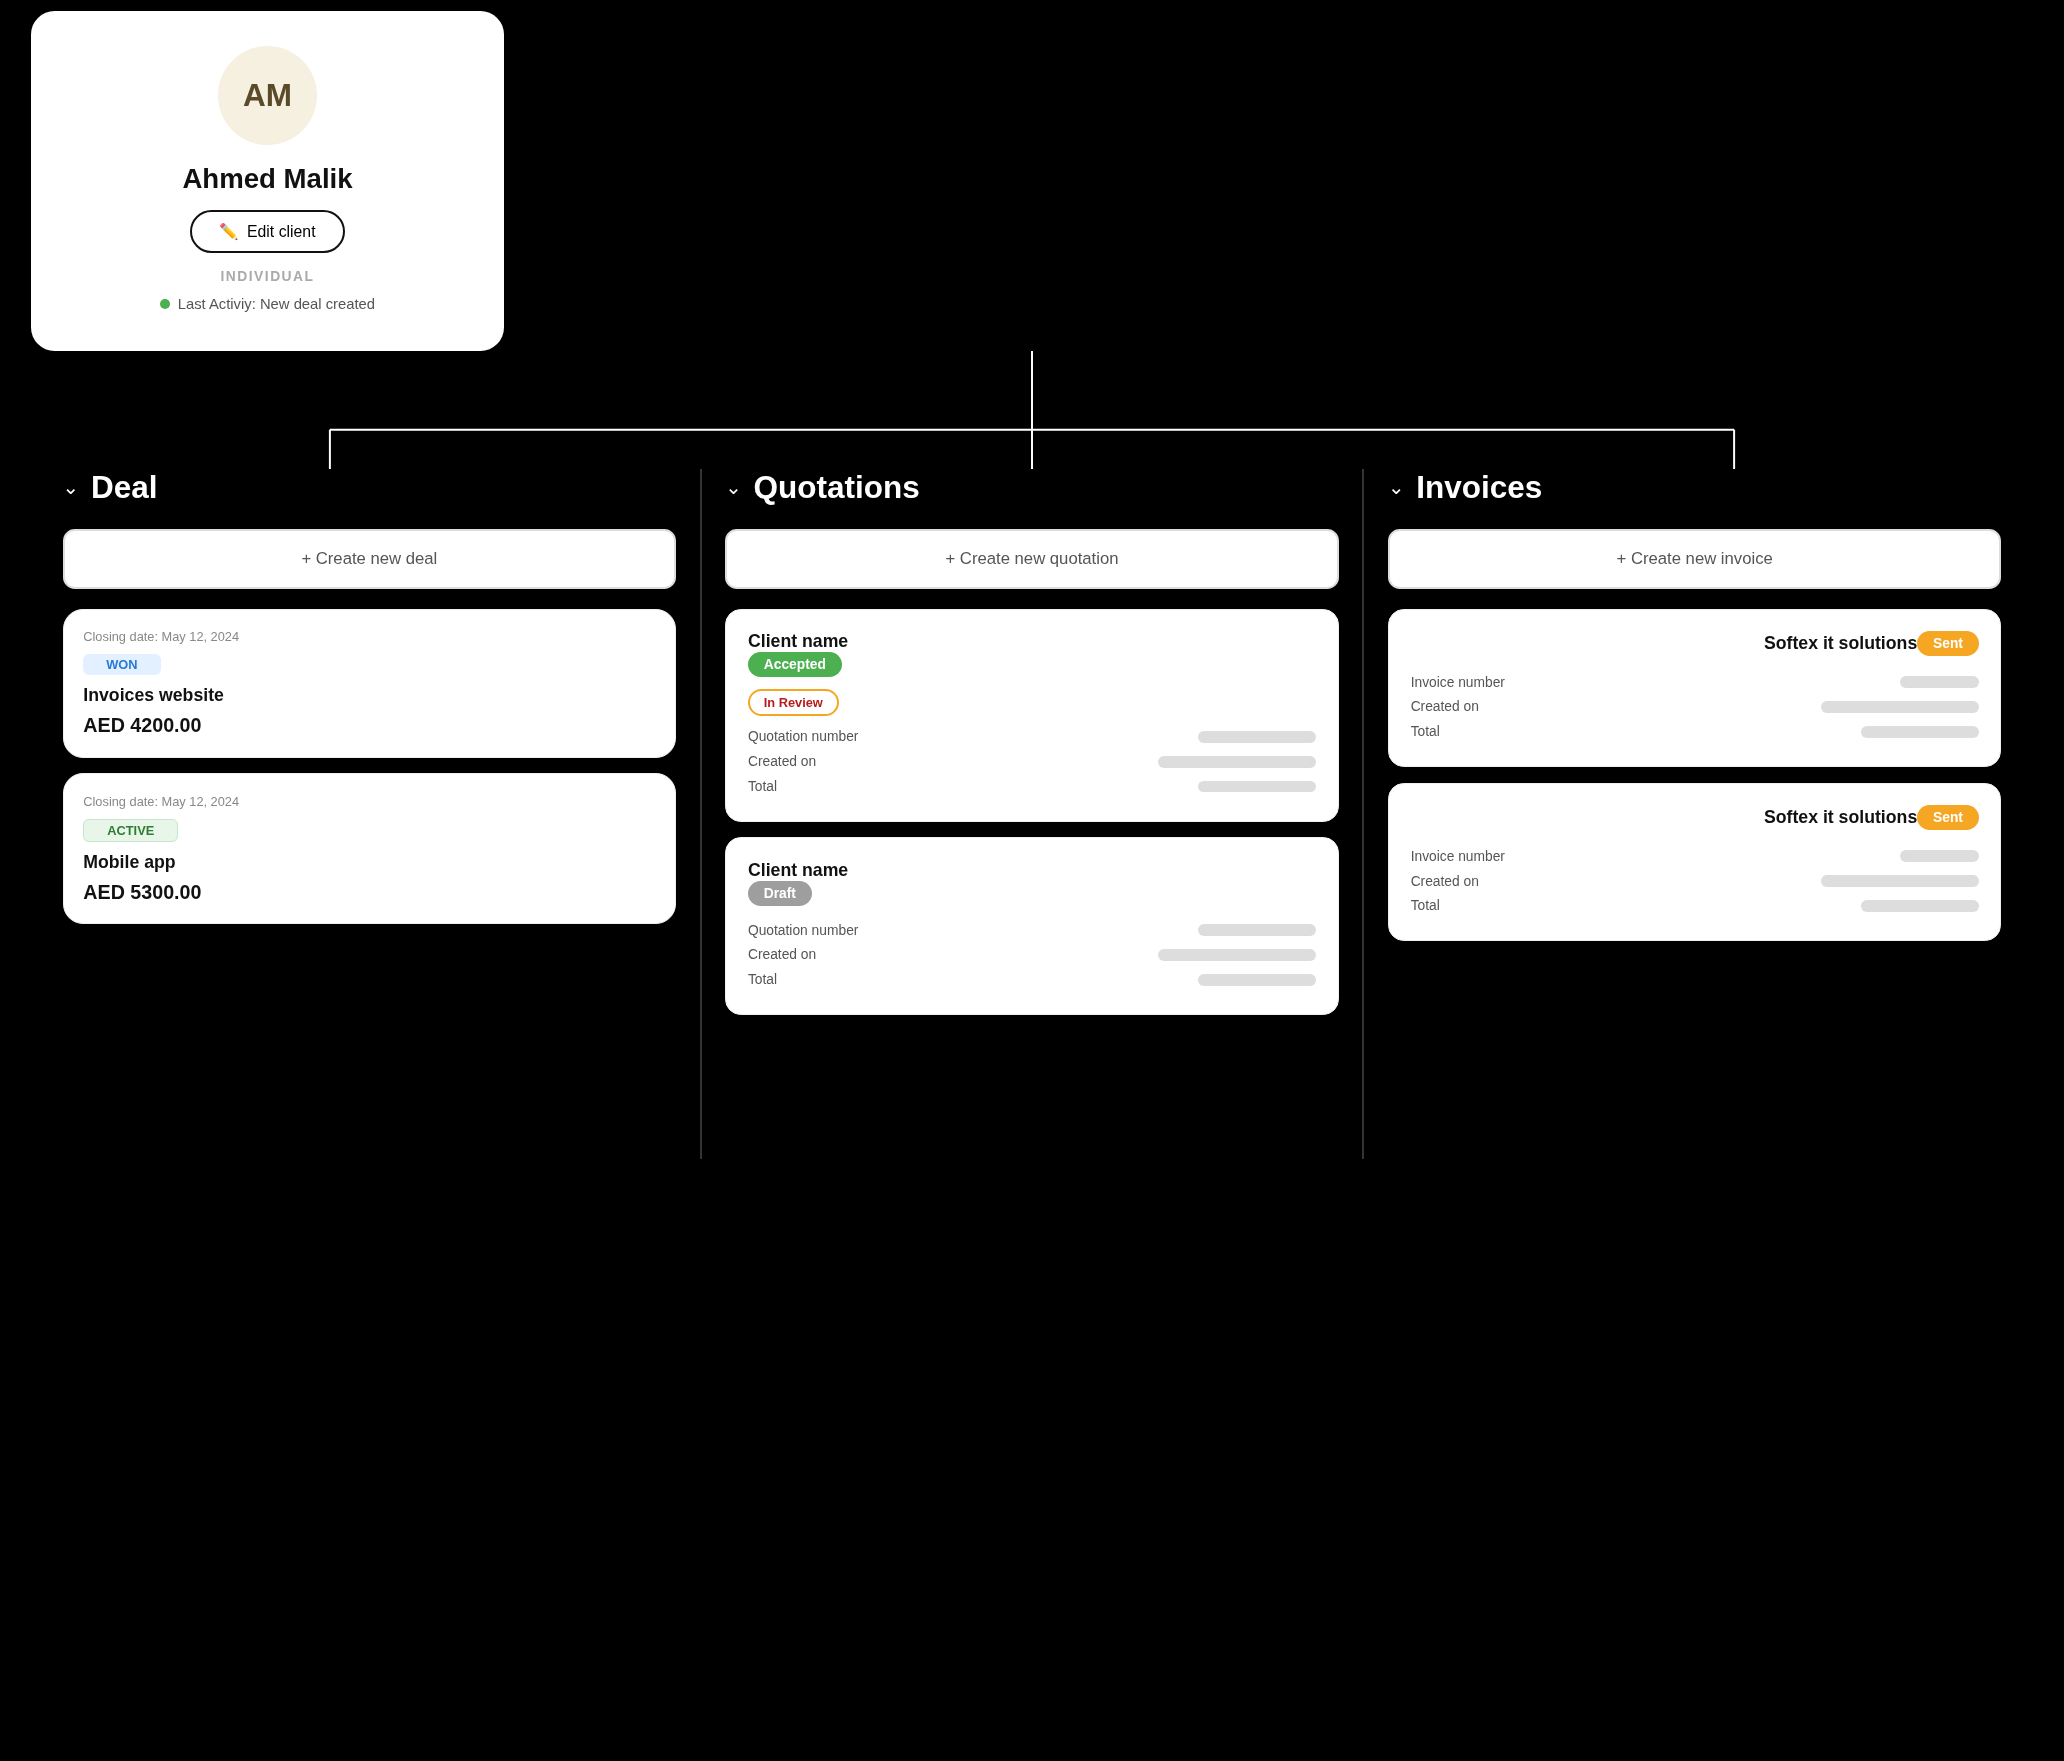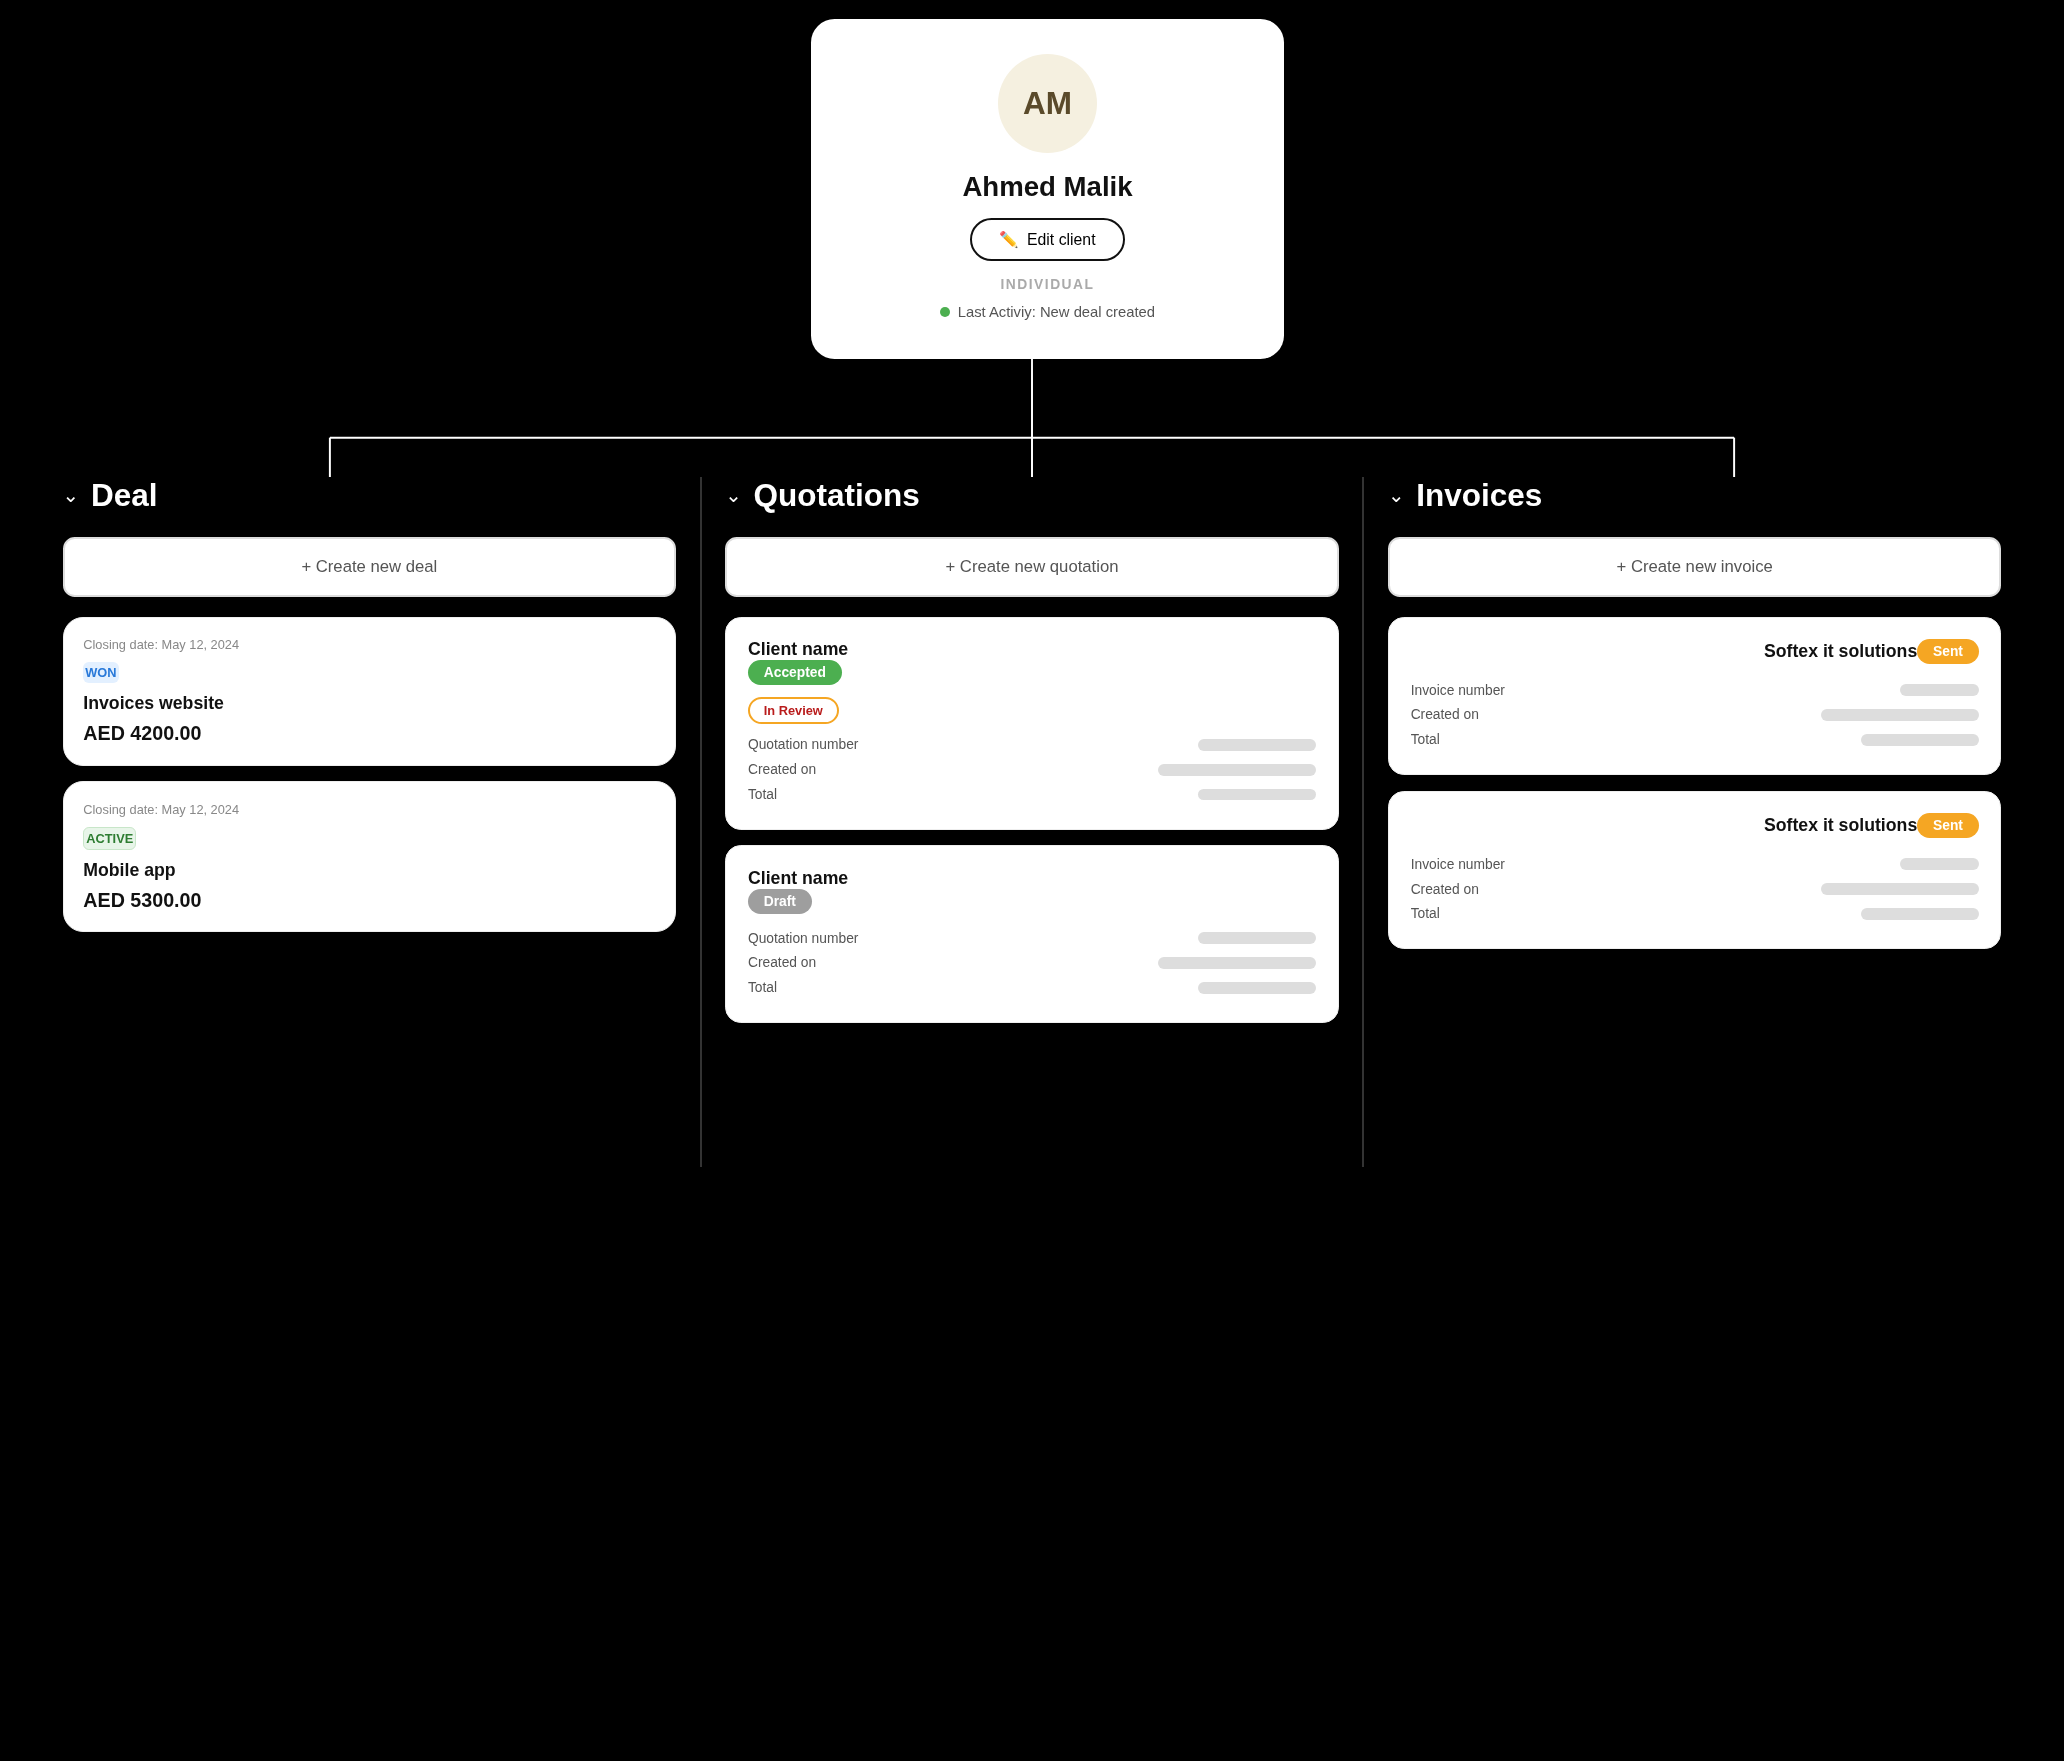--- a/index.html
+++ b/index.html
@@ -13,22 +13,22 @@
     .page-wrapper {
       position: relative;
       width: 100%;
       min-height: 1761px;
       background: #000;
     }
 
     
     .profile-section {
       display: flex;
-      justify-content: center;
-      padding-top: 19px;
+      justify-content: flex-start;
+      padding-top: 11px;
       position: relative;
       z-index: 10;
       margin-left: 31px;
     }
 
     .profile-card {
       background: #fff;
       border-radius: 23.6px;
       padding: 35px 59px 39px;
       display: flex;
@@ -188,21 +188,21 @@
 
     .closing-date {
       font-size: 12.8px;
       color: #888;
       margin-bottom: 9.9px;
     }
 
     .badge {
       display: inline-block;
       border-radius: 5.9px;
-      padding: 3px 2px;
+      padding: 3px 23px;
       font-size: 12.8px;
       font-weight: 600;
       margin-bottom: 9.9px;
     }
 
     .badge-won {
       background: #e3f0ff;
       color: #2979d9;
     }
 

